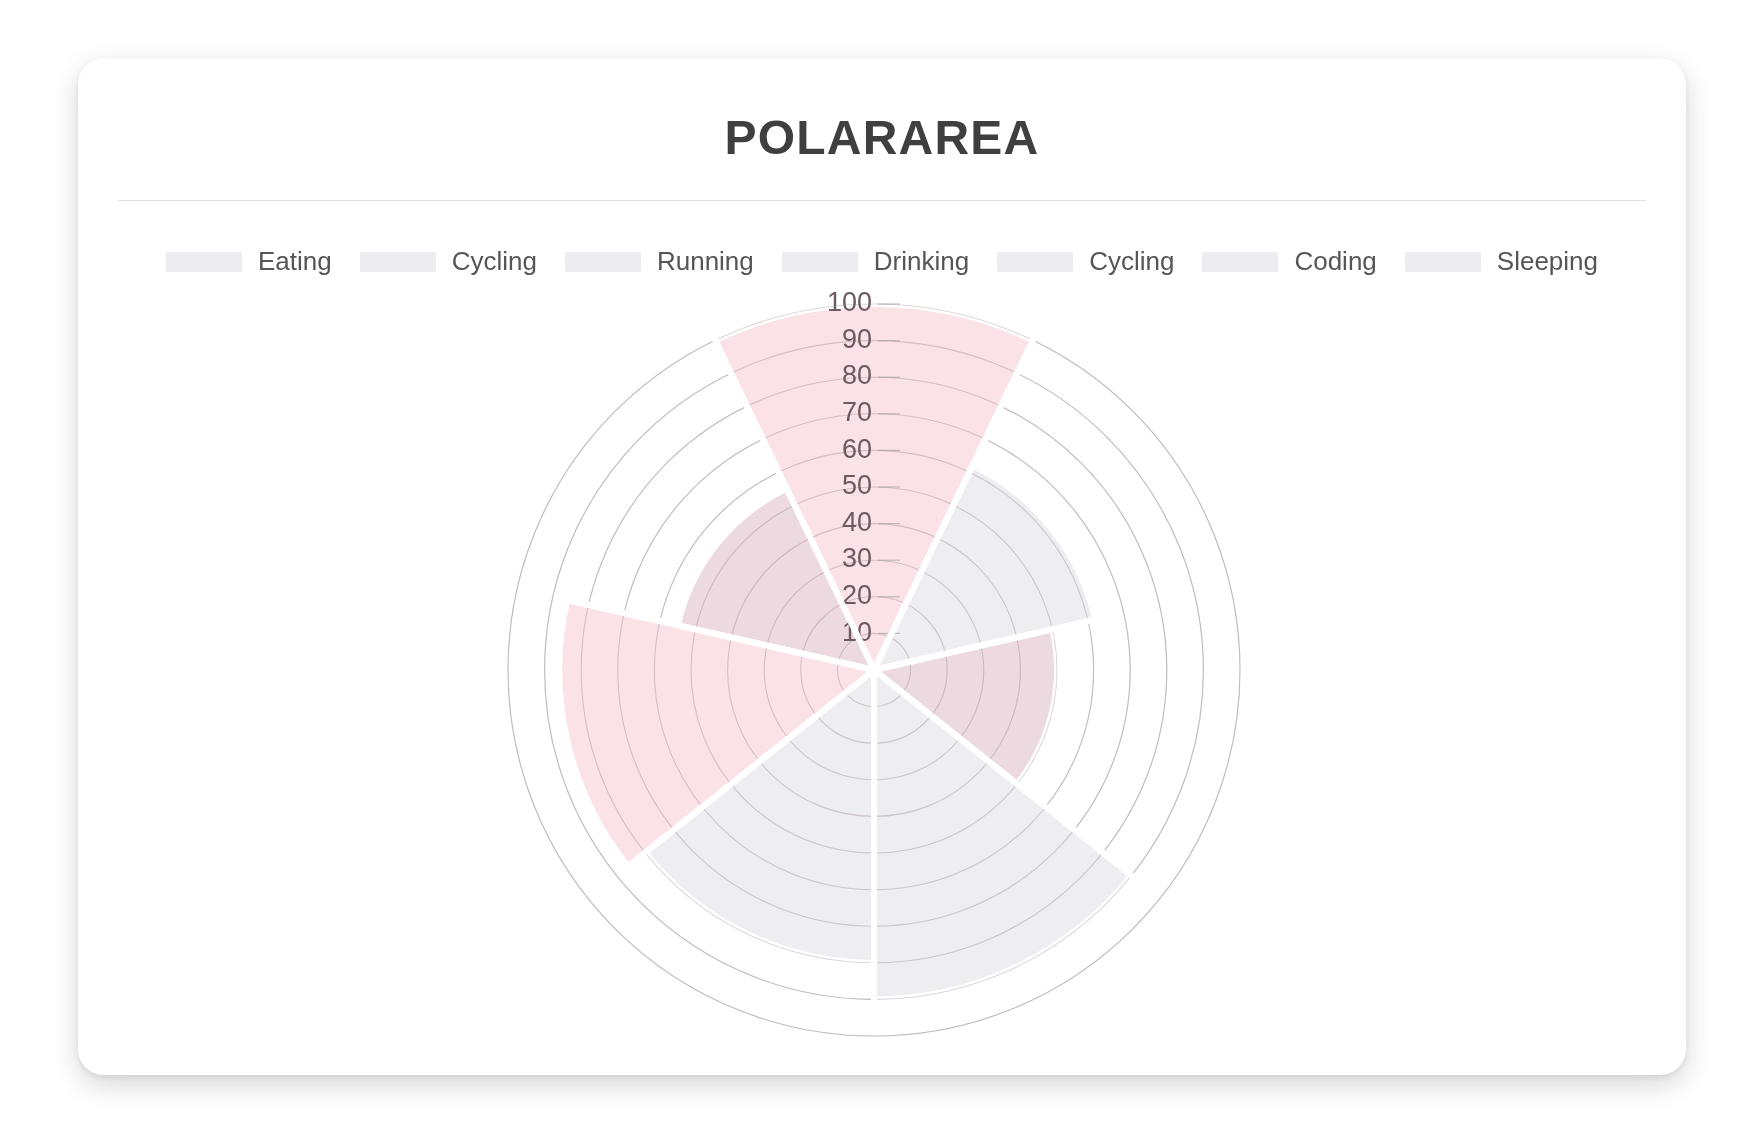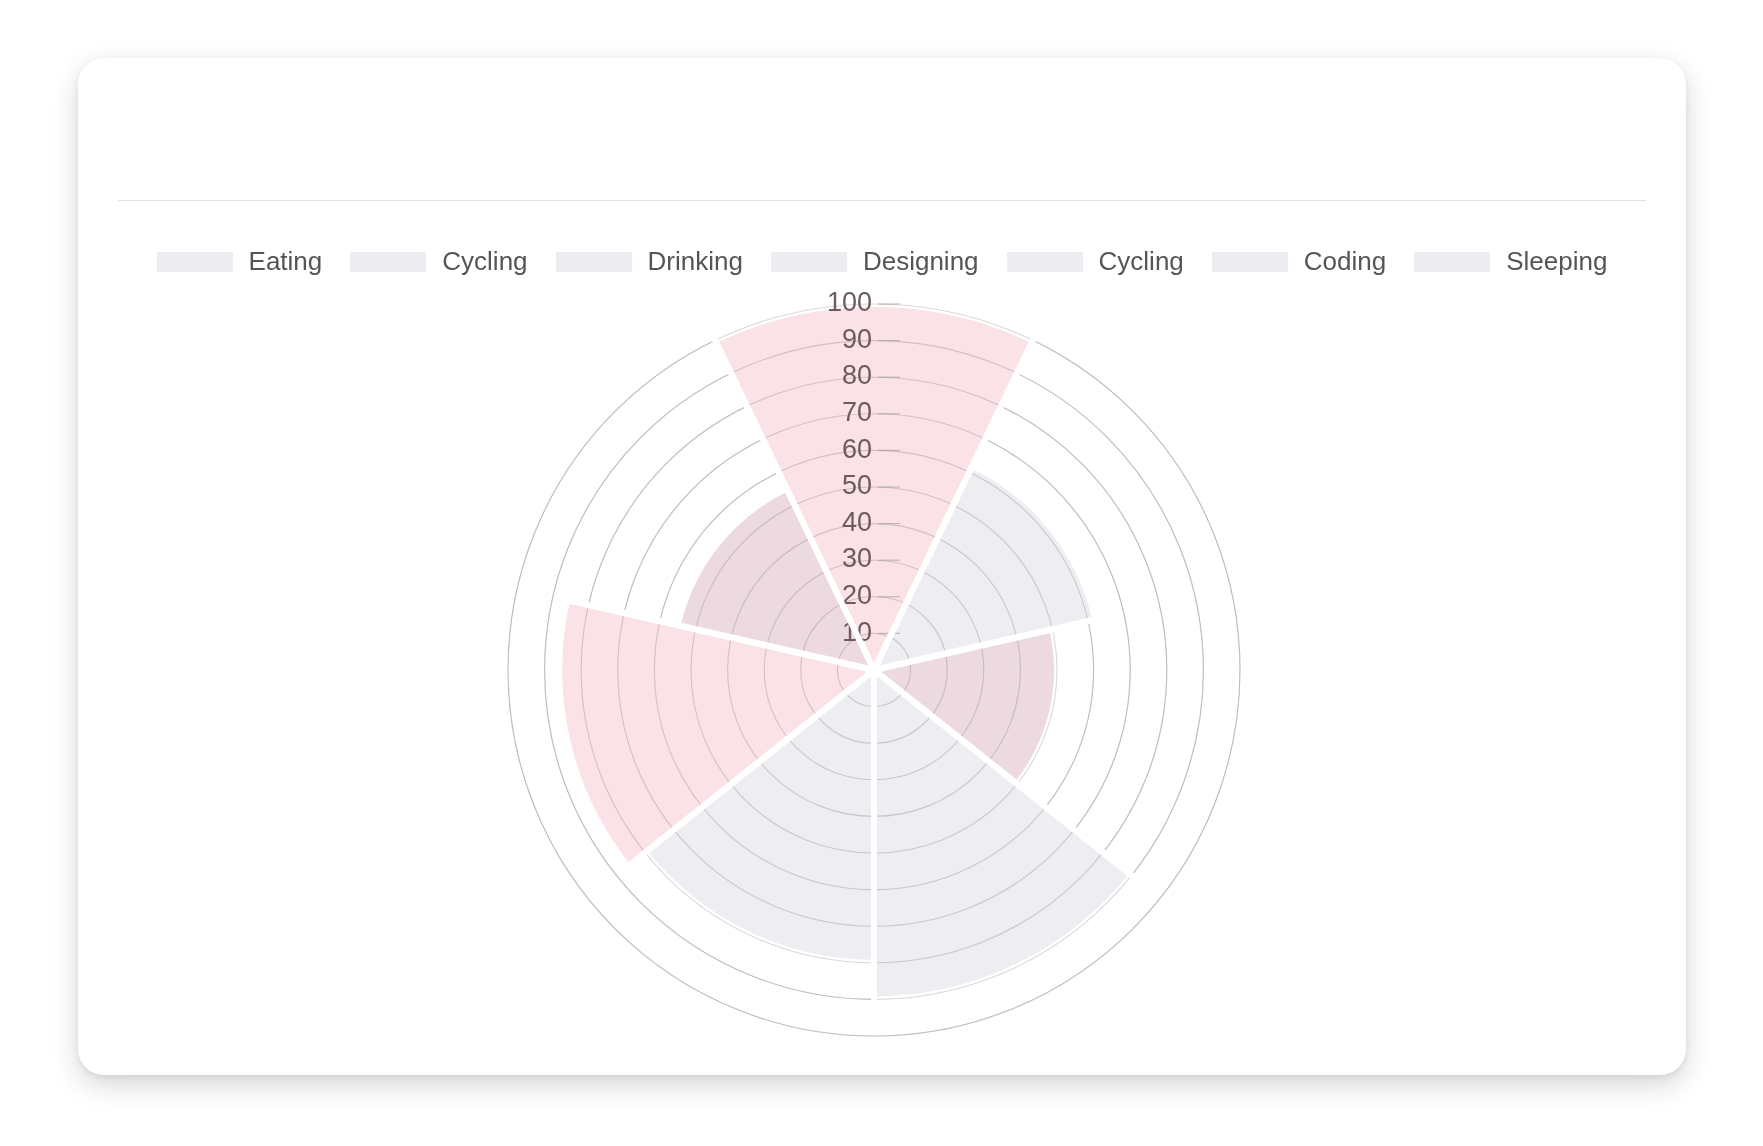--- a/index.html
+++ b/index.html
@@ -107,39 +107,40 @@
     dominant-baseline: middle;
   }
 </style>
 </head>
 <body>
 
 <div class="page-bg"></div>
 
 <div class="card">
 
+  <div class="card-title">POLARAREA</div>
 
   <div class="title-rule"></div>
 
   <div class="legend" id="legend-root">
       <div class="legend-item">
         <span class="legend-swatch" style="background: rgb(236, 236, 241);"></span>
         <span class="legend-label">Eating</span>
       </div>
       <div class="legend-item">
         <span class="legend-swatch" style="background: rgb(236, 236, 241);"></span>
         <span class="legend-label">Cycling</span>
       </div>
       <div class="legend-item">
         <span class="legend-swatch" style="background: rgb(236, 236, 241);"></span>
+        <span class="legend-label">Running</span>
+      </div>
+      <div class="legend-item">
+        <span class="legend-swatch" style="background: rgb(236, 236, 241);"></span>
         <span class="legend-label">Drinking</span>
-      </div>
-      <div class="legend-item">
-        <span class="legend-swatch" style="background: rgb(236, 236, 241);"></span>
-        <span class="legend-label">Designing</span>
       </div>
       <div class="legend-item">
         <span class="legend-swatch" style="background: rgb(236, 236, 241);"></span>
         <span class="legend-label">Cycling</span>
       </div>
       <div class="legend-item">
         <span class="legend-swatch" style="background: rgb(236, 236, 241);"></span>
         <span class="legend-label">Coding</span>
       </div>
       <div class="legend-item">

